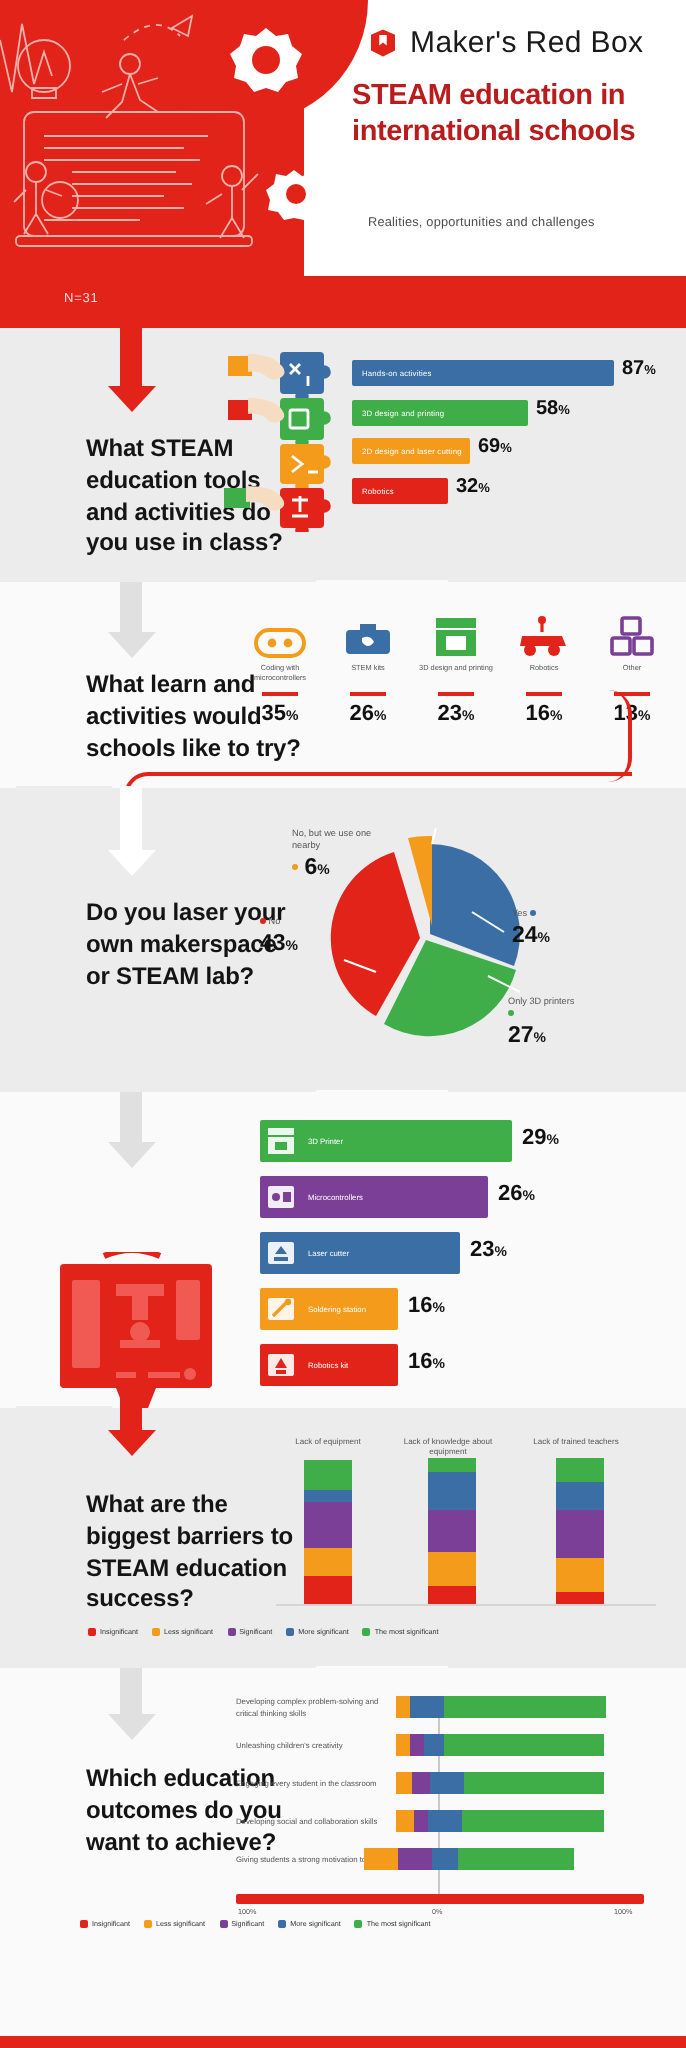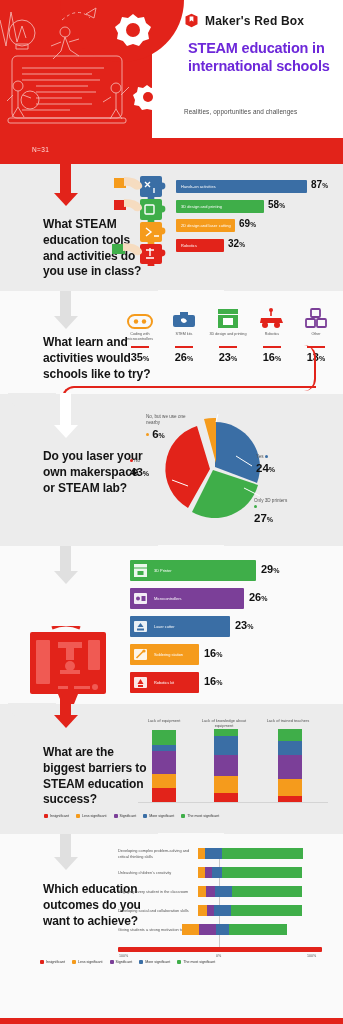--- a/index.html
+++ b/index.html
@@ -10,23 +10,23 @@
   }
   .page { position:relative; width:343px; height:1024px; }
 
   
   .header { position:relative; width:343px; height:138px; background:#ffffff; overflow:hidden; }
   .header-red { position:absolute; left:0; top:0; width:152px; height:138px; background:#e2231a; }
   .header-red-round { position:absolute; left:60px; top:-62px; width:124px; height:124px; border-radius:50%; background:#e2231a; }
   .hdr-art { position:absolute; left:0; top:0; width:160px; height:138px; }
   .logo-row { position:absolute; left:184px; top:13px; display:flex; align-items:center; gap:6px; }
   .logo-cube { width:15px; height:15px; position:relative; }
-  .logo-text { font-size:12px; font-weight:bold; color:#1a1a1a; letter-spacing:.2px; }
-  .hdr-title { position:absolute; left:188px; top:40px; width:150px;
-    font-size:14.5px; font-weight:bold; line-height:1.22; color:#6d28d9; letter-spacing:-.2px; }
+  .logo-text { font-size:15px; font-weight:normal; color:#1a1a1a; letter-spacing:.2px; }
+  .hdr-title { position:absolute; left:176px; top:40px; width:150px;
+    font-size:14.5px; font-weight:bold; line-height:1.22; color:#b91c1c; letter-spacing:-.2px; }
   .hdr-sub { position:absolute; left:184px; top:108px; width:152px;
     font-size:6.4px; color:#4d4d4d; letter-spacing:.1px; }
 
   
   .nbar { position:relative; width:343px; height:26px; background:#e2231a; }
   .nbar span { position:absolute; left:32px; top:8px; font-size:6.5px; color:#ffd9d6; letter-spacing:.4px; }
 
   
   .sec { position:relative; width:343px; }
   .sec.gray { background:#ececec; }

